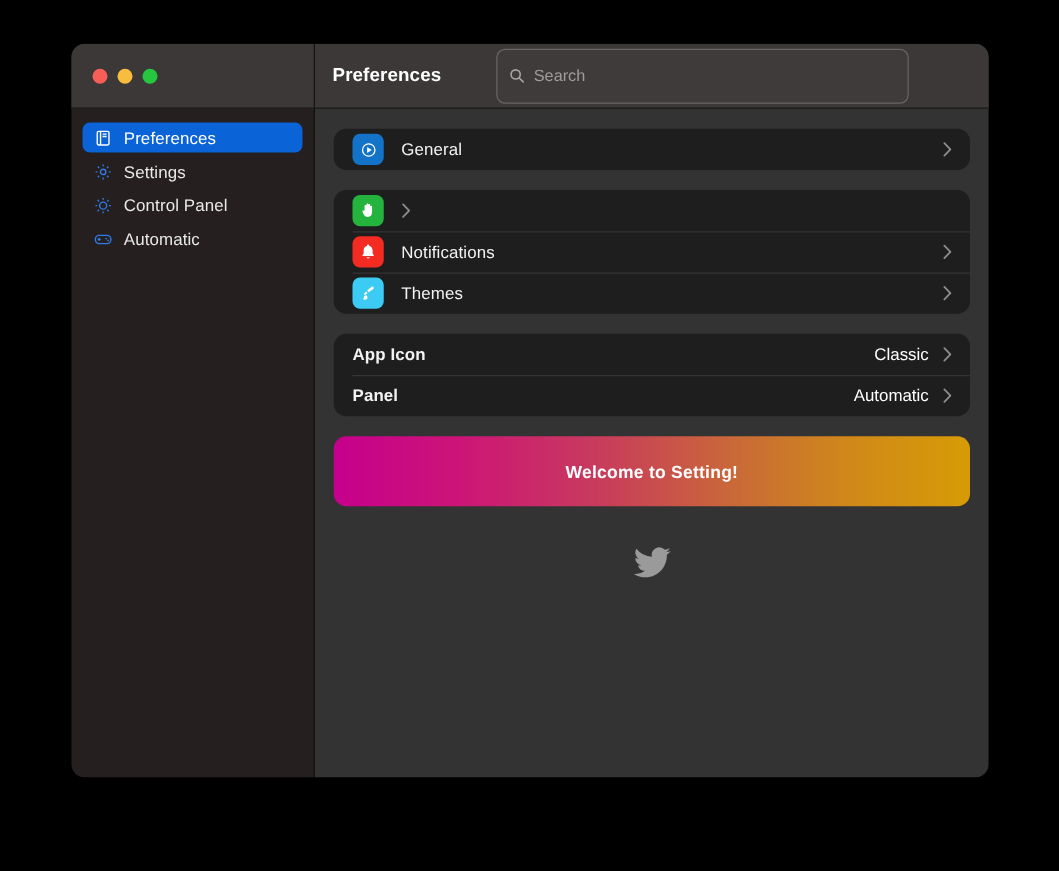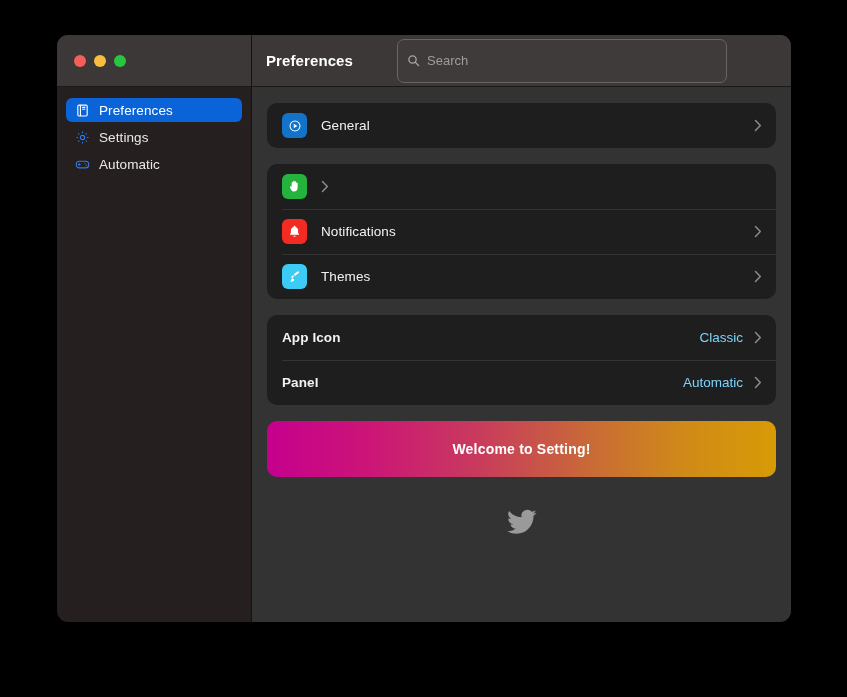--- a/index.html
+++ b/index.html
@@ -176,21 +176,21 @@
   .card {
     background: #1E1E1E;
     border-radius: 10px;
     overflow: hidden;
     margin-bottom: 16px;
   }
 
   .row {
     display: flex;
     align-items: center;
-    height: 45px;
+    height: 33px;
     padding: 0 14px 0 15px;
     box-sizing: border-box;
     position: relative;
     cursor: default;
   }
   .row + .row::before {
     content: "";
     position: absolute;
     left: 15px;
     right: 0;
@@ -215,21 +215,21 @@
     font-size: 13.5px;
     color: #F2F2F2;
     letter-spacing: 0.1px;
     flex: 1 1 auto;
     white-space: nowrap;
   }
   .row-label.bold { font-weight: bold; }
 
   .row-value {
     font-size: 13.5px;
-    color: #7dd3fc;
+    color: #ffffff;
     margin-right: 11px;
     white-space: nowrap;
   }
 
   .chev {
     width: 8px;
     height: 13px;
     flex: 0 0 8px;
     color: #8E8A8A;
     display: block;
@@ -294,20 +294,29 @@
         <div class="side-item">
           <span class="side-icon">
             <svg viewBox="0 0 16 16" width="15" height="15" fill="none" stroke="currentColor" stroke-width="1.2">
               <circle cx="8" cy="8" r="2.3"></circle>
               <path d="M8 1.6v1.5M8 12.9v1.5M14.4 8h-1.5M3.1 8H1.6M12.5 3.5l-1.1 1.1M4.6 11.4l-1.1 1.1M12.5 12.5l-1.1-1.1M4.6 4.6L3.5 3.5"></path>
             </svg>
           </span>
           <span>Settings</span>
         </div>
 
+        <div class="side-item">
+          <span class="side-icon">
+            <svg viewBox="0 0 16 16" width="15" height="15" fill="none" stroke="currentColor" stroke-width="1.2">
+              <circle cx="8" cy="8" r="3"></circle>
+              <path d="M8 1.4v1.6M8 13v1.6M14.6 8H13M3 8H1.4M12.7 3.3l-1.1 1.1M4.4 11.6l-1.1 1.1M12.7 12.7l-1.1-1.1M4.4 4.4L3.3 3.3"></path>
+            </svg>
+          </span>
+          <span>Control Panel</span>
+        </div>
 
         <div class="side-item">
           <span class="side-icon">
             <svg viewBox="0 0 16 16" width="15" height="15" fill="none" stroke="currentColor" stroke-width="1.15">
               <rect x="1.4" y="4.6" width="13.2" height="7" rx="3.2"></rect>
               <line x1="4.6" y1="6.6" x2="4.6" y2="9.4"></line>
               <line x1="3.2" y1="8" x2="6" y2="8"></line>
               <circle cx="10.6" cy="7.3" r="0.75" fill="currentColor" stroke="none"></circle>
               <circle cx="12.2" cy="8.9" r="0.75" fill="currentColor" stroke="none"></circle>
             </svg>

